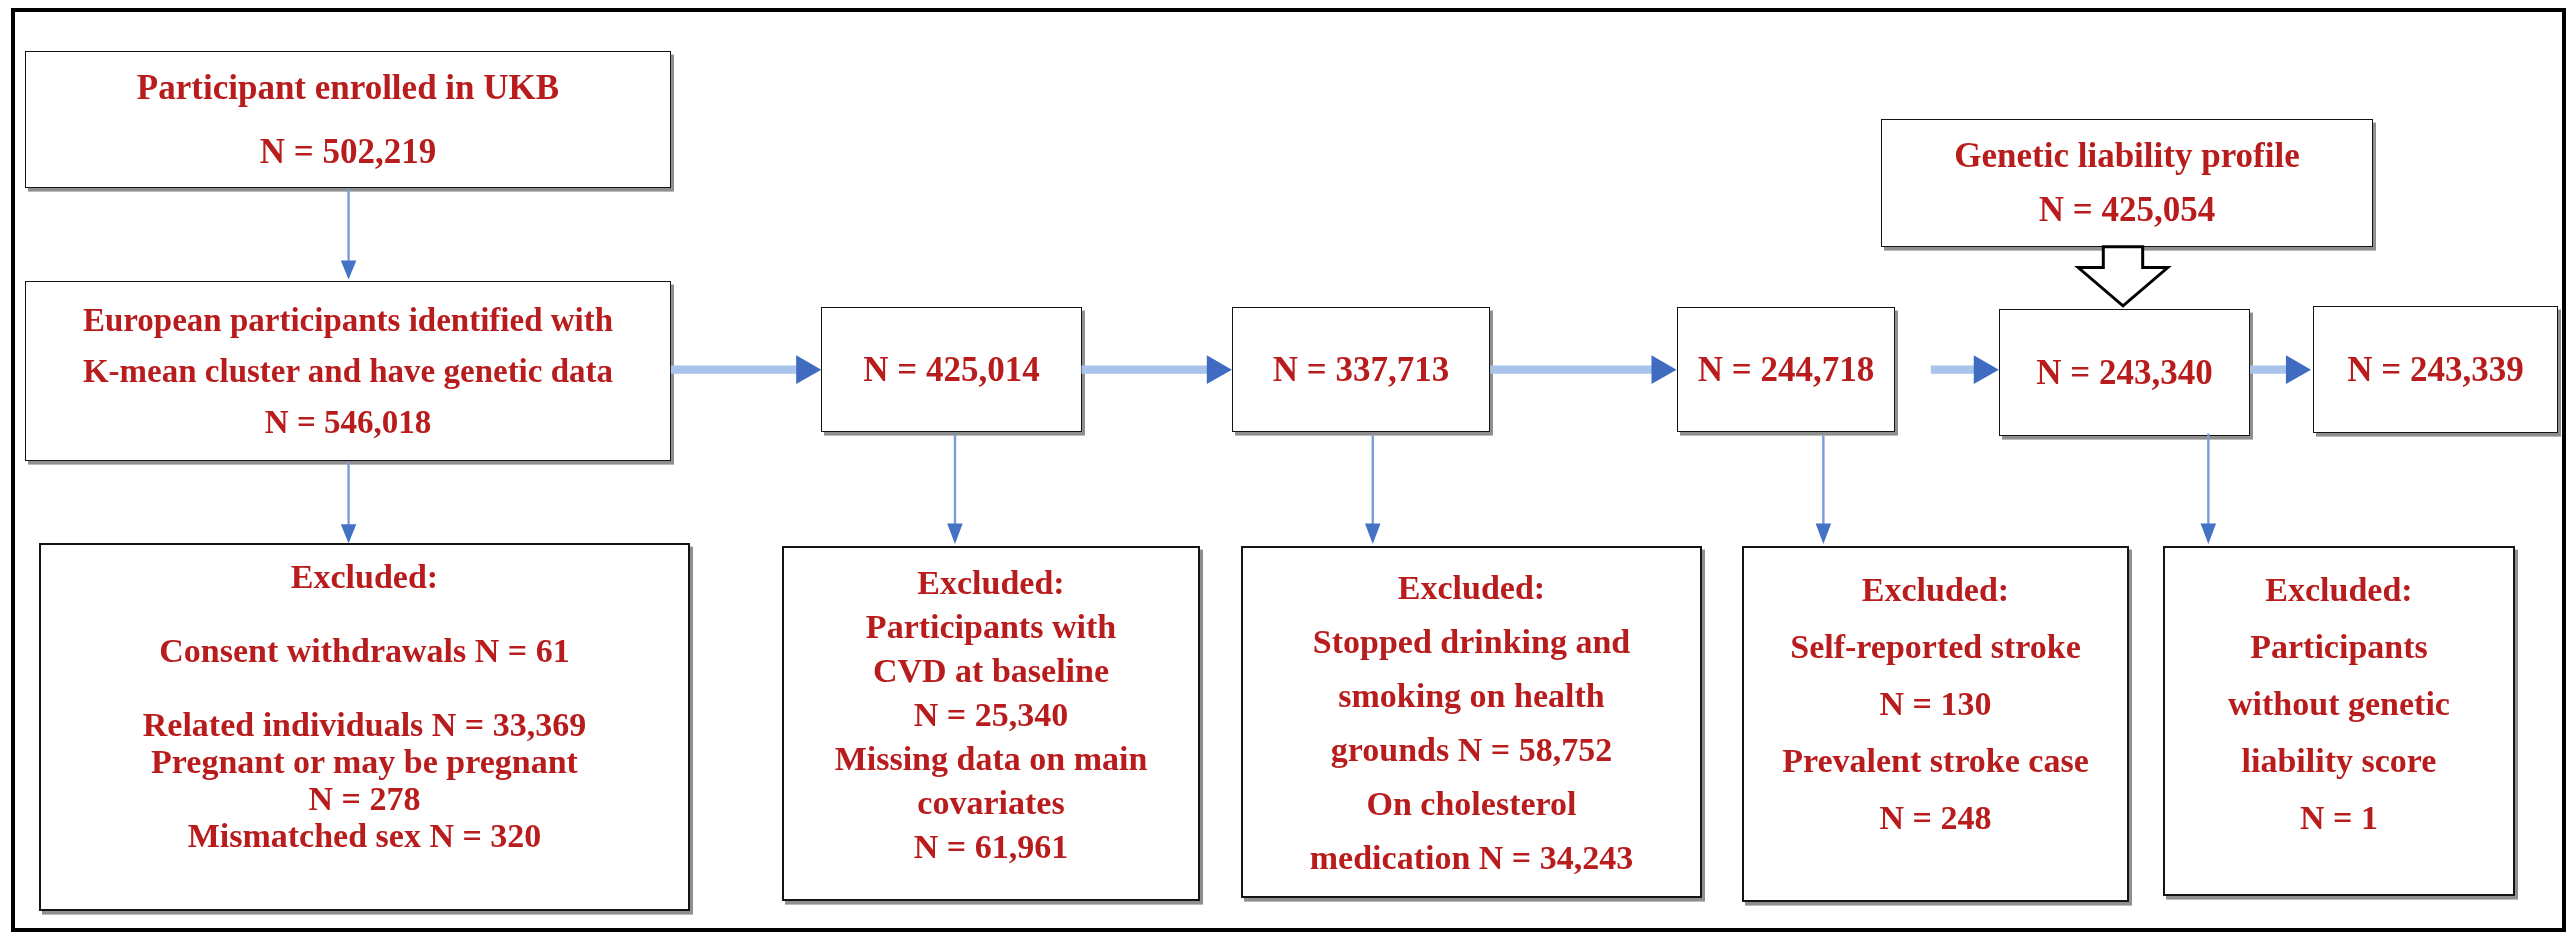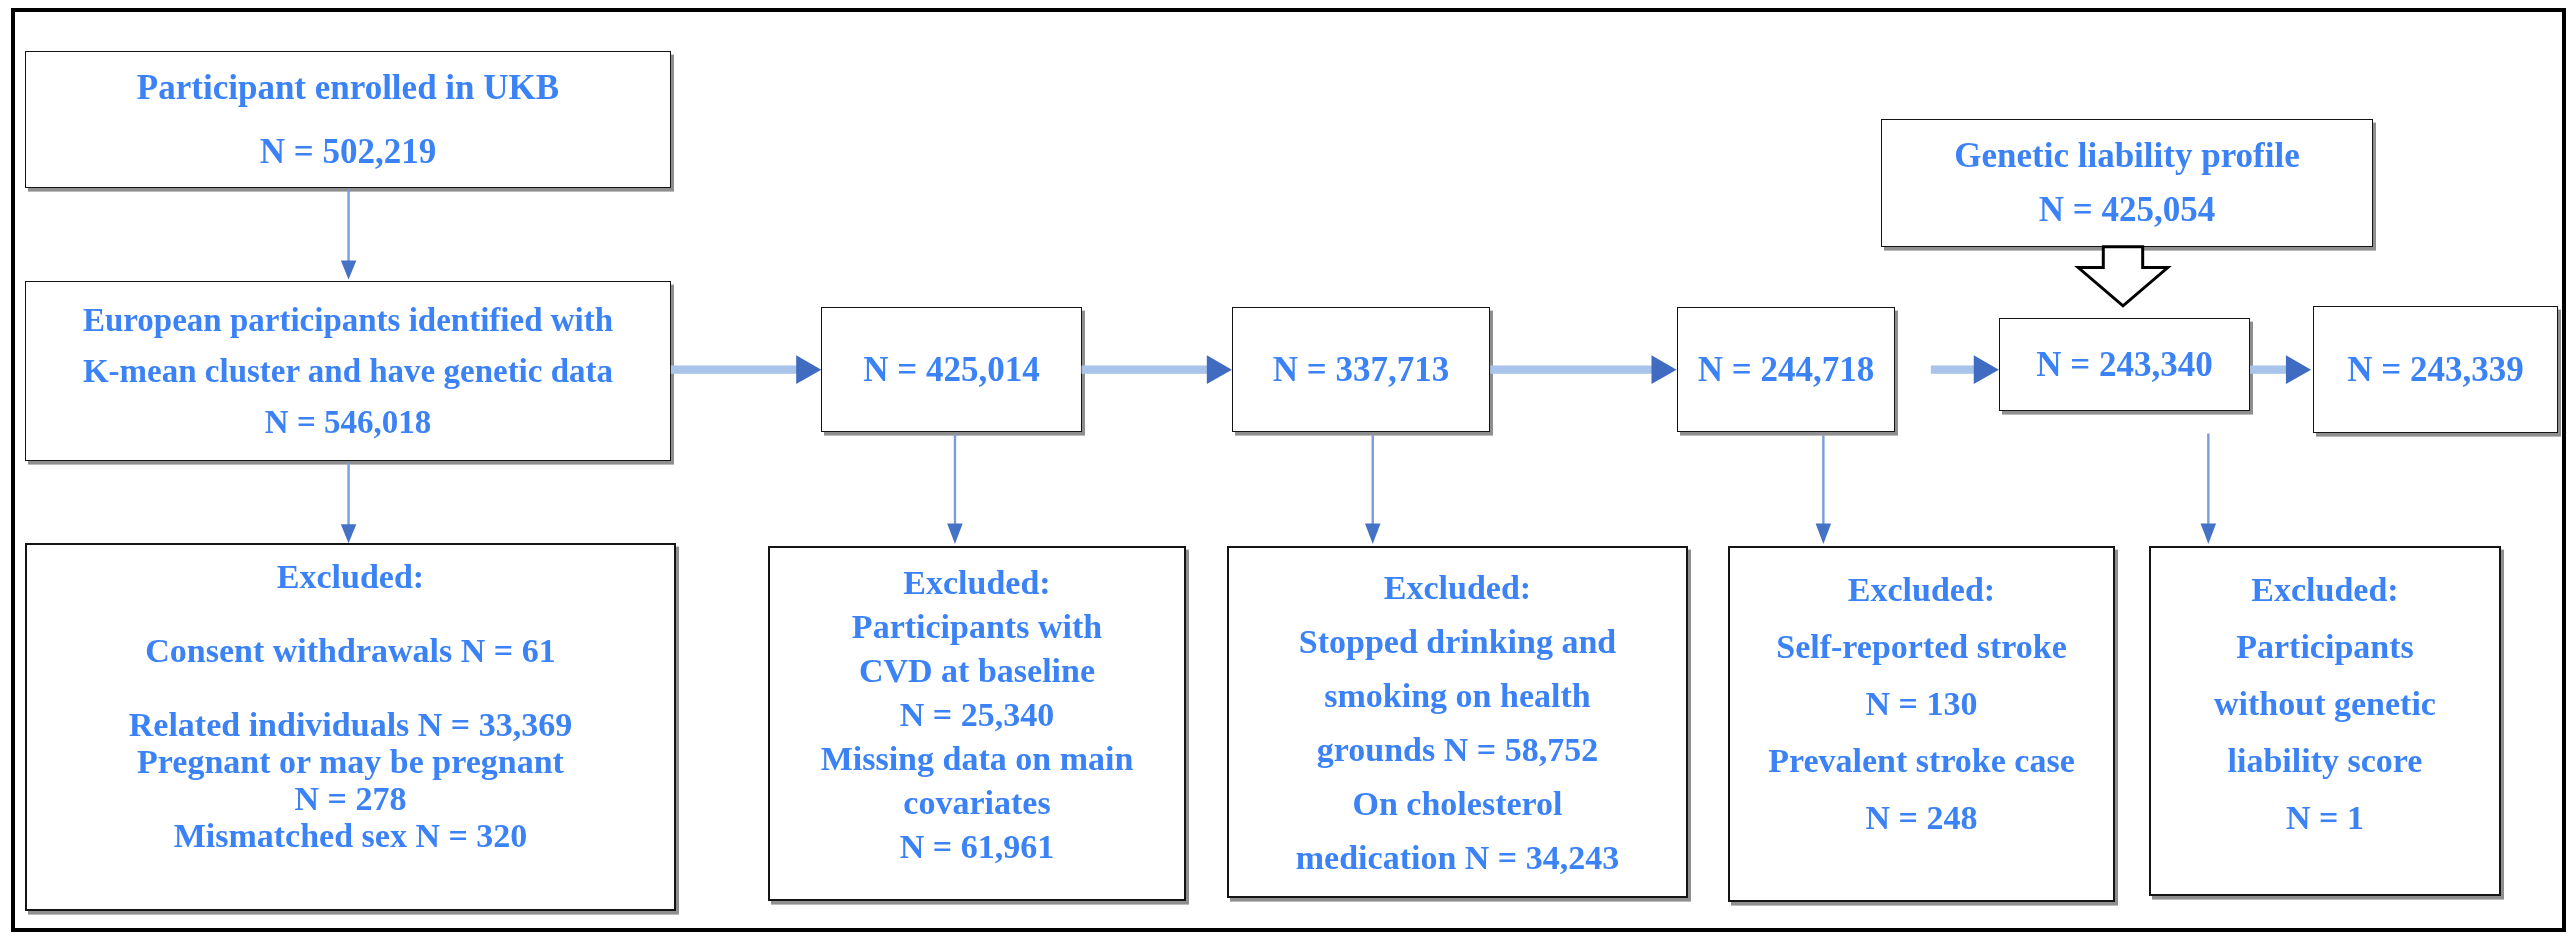--- a/index.html
+++ b/index.html
@@ -18,36 +18,36 @@
   }
   .box {
     position:absolute;
     box-sizing:border-box;
     background:#ffffff;
     border:1.8px solid #141414;
     box-shadow:3px 3.6px 0 #8f8f8f;
     display:flex; align-items:center; justify-content:center;
     text-align:center;
     font-weight:bold;
-    color:#3b82f6;
+    color:#b91c1c;
     white-space:pre-line;
     font-size:35px;
     line-height:1.2;
     padding:0 4.8px;
   }
-  .excl { border-width:2.4px; align-items:flex-start; padding-top:13px; }
+  .excl { border-width:2.4px; align-items:flex-start; padding-top:13px;margin-left:14px; }
 
   
   #box-ukb       { left:25px;   top:51px;  width:646px; height:137px; line-height:32px; }
   #box-european  { left:25px;   top:281px; width:646px; height:180px; font-size:33px; line-height:51px; }
   #box-glp       { left:1874px; top:119px; width:492px;  height:128px; line-height:54px;margin-left:7px; }
   #box-c1        { left:821px; top:307px; width:261px;  height:125px; }
   #box-c2        { left:1232px; top:307px; width:258px;  height:125px; }
   #box-c3        { left:1677px; top:307px; width:218px;  height:125px; }
-  #box-c4        { left:1999px; top:318px; width:251px;  height:93px; }
+  #box-c4        { left:1999px; top:309px; width:251px;  height:127px; }
   #box-c5        { left:2313px; top:306px; width:245px;  height:127px; }
   #box-e1        { left:25px;   top:543px; width:651px; height:368px; font-size:34px; line-height:37px; }
   #box-e2        { left:768px; top:546px; width:418px;  height:355px; font-size:34px; line-height:44px; }
   #box-e3        { left:1227px; top:546px; width:461px;  height:352px; font-size:34px; line-height:54px; }
   #box-e4        { left:1728px; top:546px; width:387px;  height:356px; font-size:34px; line-height:57px; }
   #box-e5        { left:2149px; top:546px; width:352px;  height:350px; font-size:34px; line-height:57px; }
 
   #connector-layer {
     position:absolute; left:0; top:0;
     width:2576px; height:941px;

